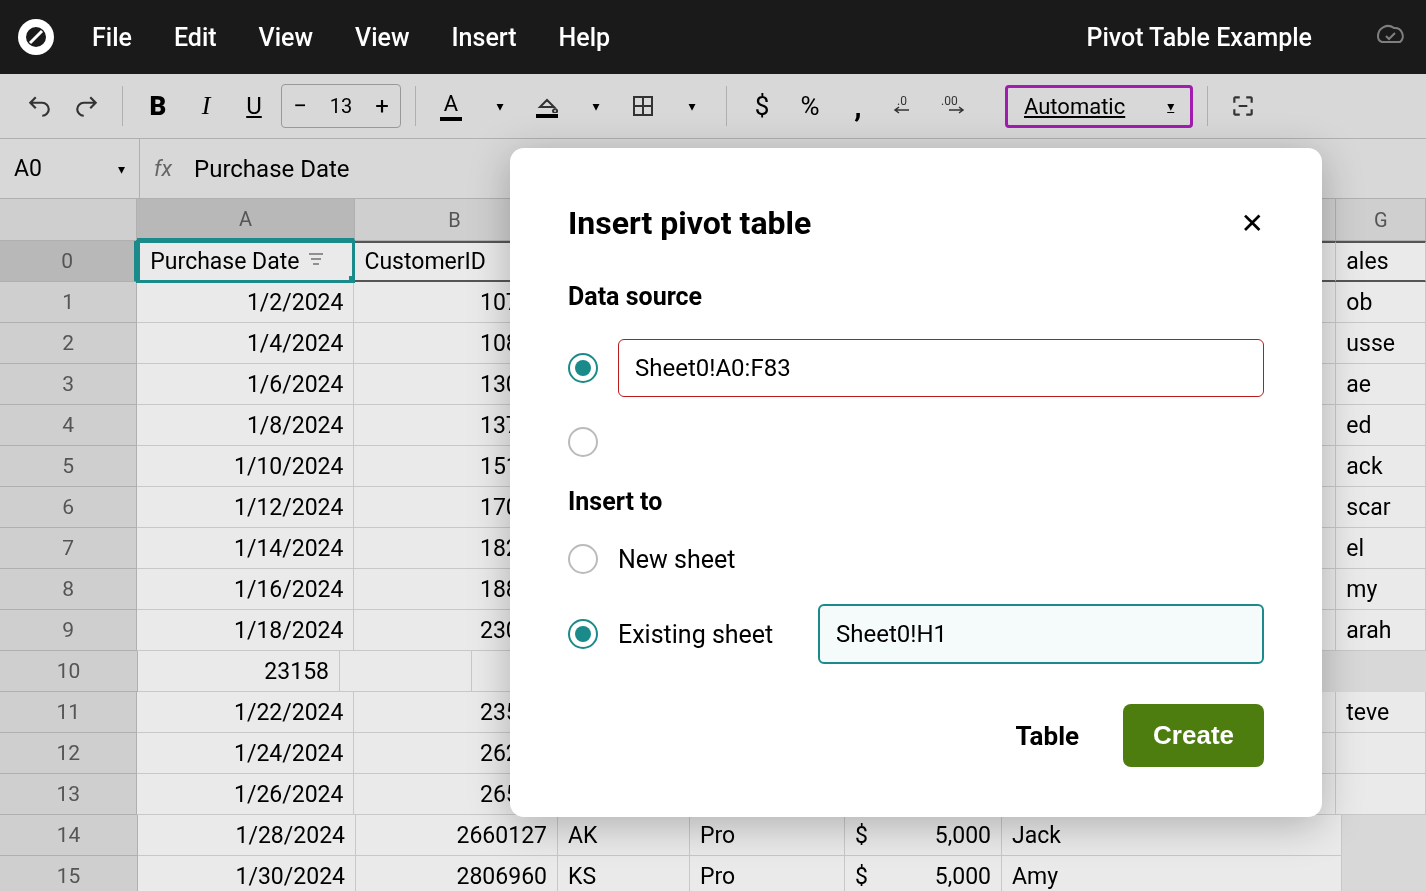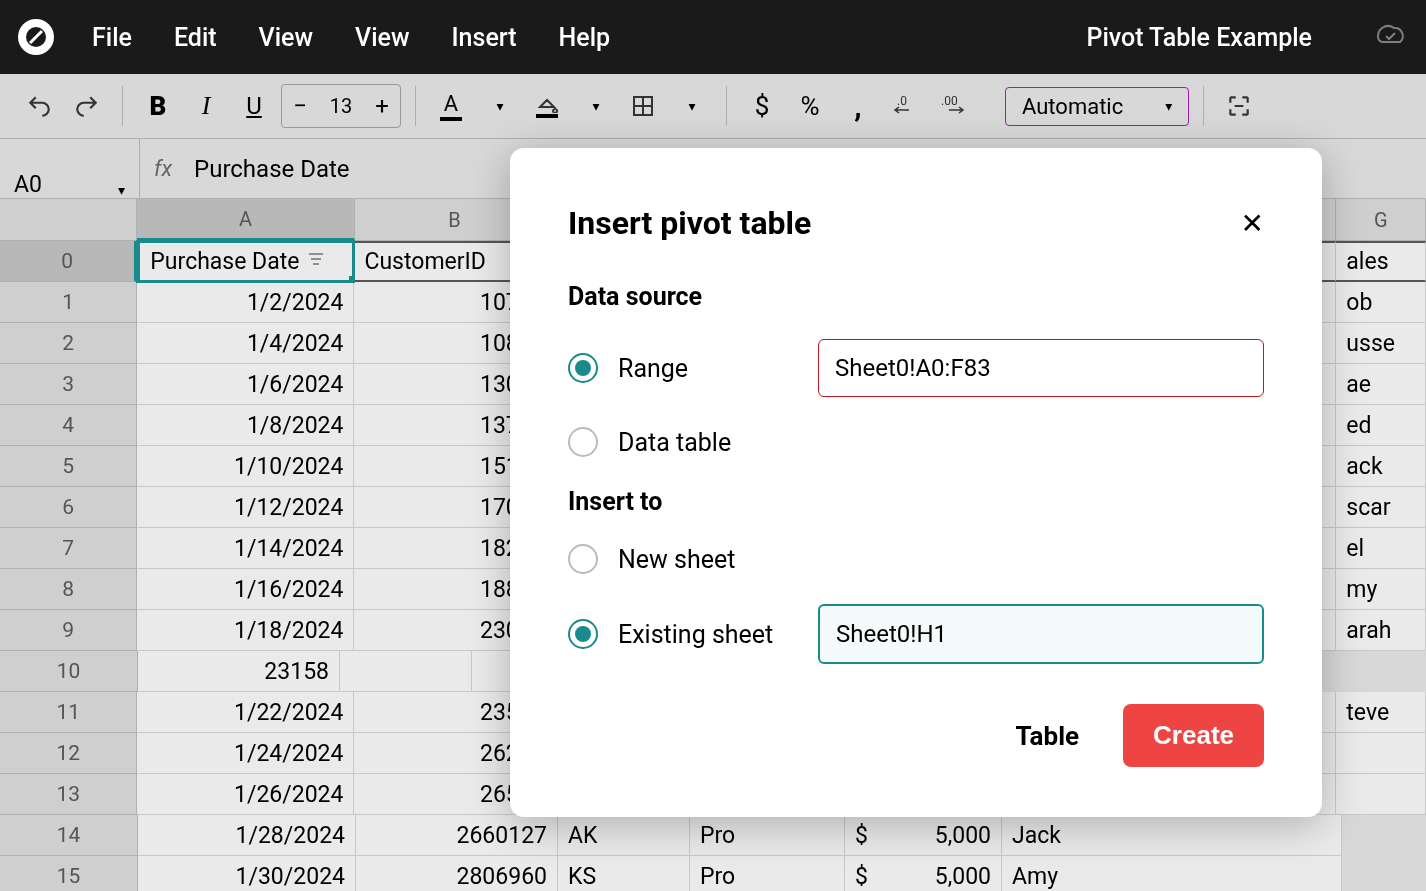--- a/index.html
+++ b/index.html
@@ -17,25 +17,25 @@
 
 .toolbar { background: #d8d8d8; height: 65px; display: flex; align-items: center; padding: 0 18px; gap: 6px; border-bottom: 1px solid #b0b0b0; }
 .tool-btn { width: 42px; height: 42px; display: flex; align-items: center; justify-content: center; cursor: pointer; font-size: 24px; border-radius: 4px; }
 .tool-sep { width: 1px; height: 40px; background: #b0b0b0; margin: 0 8px; }
 .font-size-box { display: flex; align-items: center; border: 1px solid #999; border-radius: 4px; background: #d8d8d8; }
 .font-size-box .tool-btn { width: 36px; }
 .font-size-val { width: 46px; text-align: center; font-size: 20px; }
 .color-btn { display: flex; flex-direction: column; align-items: center; gap: 1px; }
 .color-bar { width: 22px; height: 4px; background: #000; }
 .dropdown-arrow { font-size: 14px; margin-left: 2px; }
-.num-format { display: flex; align-items: center; border: 1px solid #a21caf; border-radius: 4px; padding: 6px 16px; font-size: 22px; gap: 40px; background: #d8d8d8; cursor: pointer; }
+.num-format { display: flex; align-items: center; border: 3px solid #a21caf; border-radius: 4px; padding: 6px 16px; font-size: 22px; gap: 40px; background: #d8d8d8; cursor: pointer; text-decoration: underline; }
 
 
 .formula-bar { background: #d8d8d8; height: 60px; display: flex; align-items: center; border-bottom: 1px solid #b0b0b0; }
-.cell-ref { width: 140px; padding: 0 14px; font-size: 23px; display: flex; align-items: flex-end; justify-content: space-between; border-right: 1px solid #b0b0b0; height: 100%; }
+.cell-ref { width: 140px; padding: 0 14px; font-size: 23px; display: flex; align-items: center; justify-content: space-between; border-right: 1px solid #b0b0b0; height: 100%; }
 .fx { padding: 0 14px; font-size: 22px; font-style: italic; color: #666; }
 .formula-input { padding: 0 8px; font-size: 24px; flex: 1; }
 
 
 .grid { position: relative; }
 .col-headers { display: flex; height: 42px; background: #cfcfcf; }
 .corner { width: 138px; border-right: 1px solid #b0b0b0; border-bottom: 1px solid #b0b0b0; }
 .col-h { border-right: 1px solid #b0b0b0; border-bottom: 1px solid #b0b0b0; display: flex; align-items: center; justify-content: center; font-size: 20px; color: #555; }
 .col-h.sel { background: #b8b8b8; border-bottom: 3px solid #1a8a8a; }
 .row { display: flex; height: 41px; }
@@ -66,21 +66,21 @@
 .section-label { font-size: 25px; font-weight: 700; margin-bottom: 28px; }
 .radio-row { display: flex; align-items: center; margin-bottom: 30px; gap: 20px; }
 .radio { width: 30px; height: 30px; border-radius: 50%; border: 2px solid #bbb; display: flex; align-items: center; justify-content: center; cursor: pointer; flex-shrink:0; }
 .radio.checked { border-color: #1a8a8a; }
 .radio.checked::after { content: ''; width: 16px; height: 16px; border-radius: 50%; background: #1a8a8a; }
 .radio-label { font-size: 25px; width: 180px; }
 .radio-input { flex: 1; border: 1px solid #b91c1c; border-radius: 6px; padding: 14px 16px; font-size: 24px; font-family: inherit; }
 .radio-input.focused { border: 2px solid #1a8a8a; background: #f5fbfb; }
 .modal-actions { display: flex; justify-content: flex-end; gap: 24px; margin-top: 40px; align-items:center; }
 .btn-cancel { font-size: 26px; font-weight: 700; cursor: pointer; padding: 14px 20px; }
-.btn-create { font-size: 26px; font-weight: 700; background: #ef4444; color: #fff; border: none; border-radius: 8px; padding: 16px 30px; cursor: pointer; }
+.btn-create { font-size: 26px; font-weight: 700; background: #4d7c0f; color: #fff; border: none; border-radius: 8px; padding: 16px 30px; cursor: pointer; }
 </style>
 </head>
 <body>
 
 <div class="menubar">
   <div class="logo">
     <svg viewBox="0 0 24 24">
         <circle cx="12" cy="12" r="10" fill="#1a1a1a"></circle>
         <path d="M6 18 L18 6" stroke="#fff" stroke-width="3"></path>
       </svg>
@@ -371,26 +371,24 @@
 </div>
 
 <div class="modal">
   <div class="modal-title-row">
     <div class="modal-title">Insert pivot table</div>
     <div class="close-btn">✕</div>
   </div>
   <div class="section-label">Data source</div>
   <div class="radio-row">
     <div class="radio checked"></div>
-    <div class="radio-label">Range</div>
     <input class="radio-input" value="Sheet0!A0:F83" style="">
   </div>
   <div class="radio-row">
     <div class="radio"></div>
-    <div class="radio-label">Data table</div>
   </div>
   <div class="section-label" style="margin-top:20px;">Insert to</div>
   <div class="radio-row">
     <div class="radio"></div>
     <div class="radio-label">New sheet</div>
   </div>
   <div class="radio-row">
     <div class="radio checked"></div>
     <div class="radio-label">Existing sheet</div>
     <input class="radio-input focused" value="Sheet0!H1" style="">

